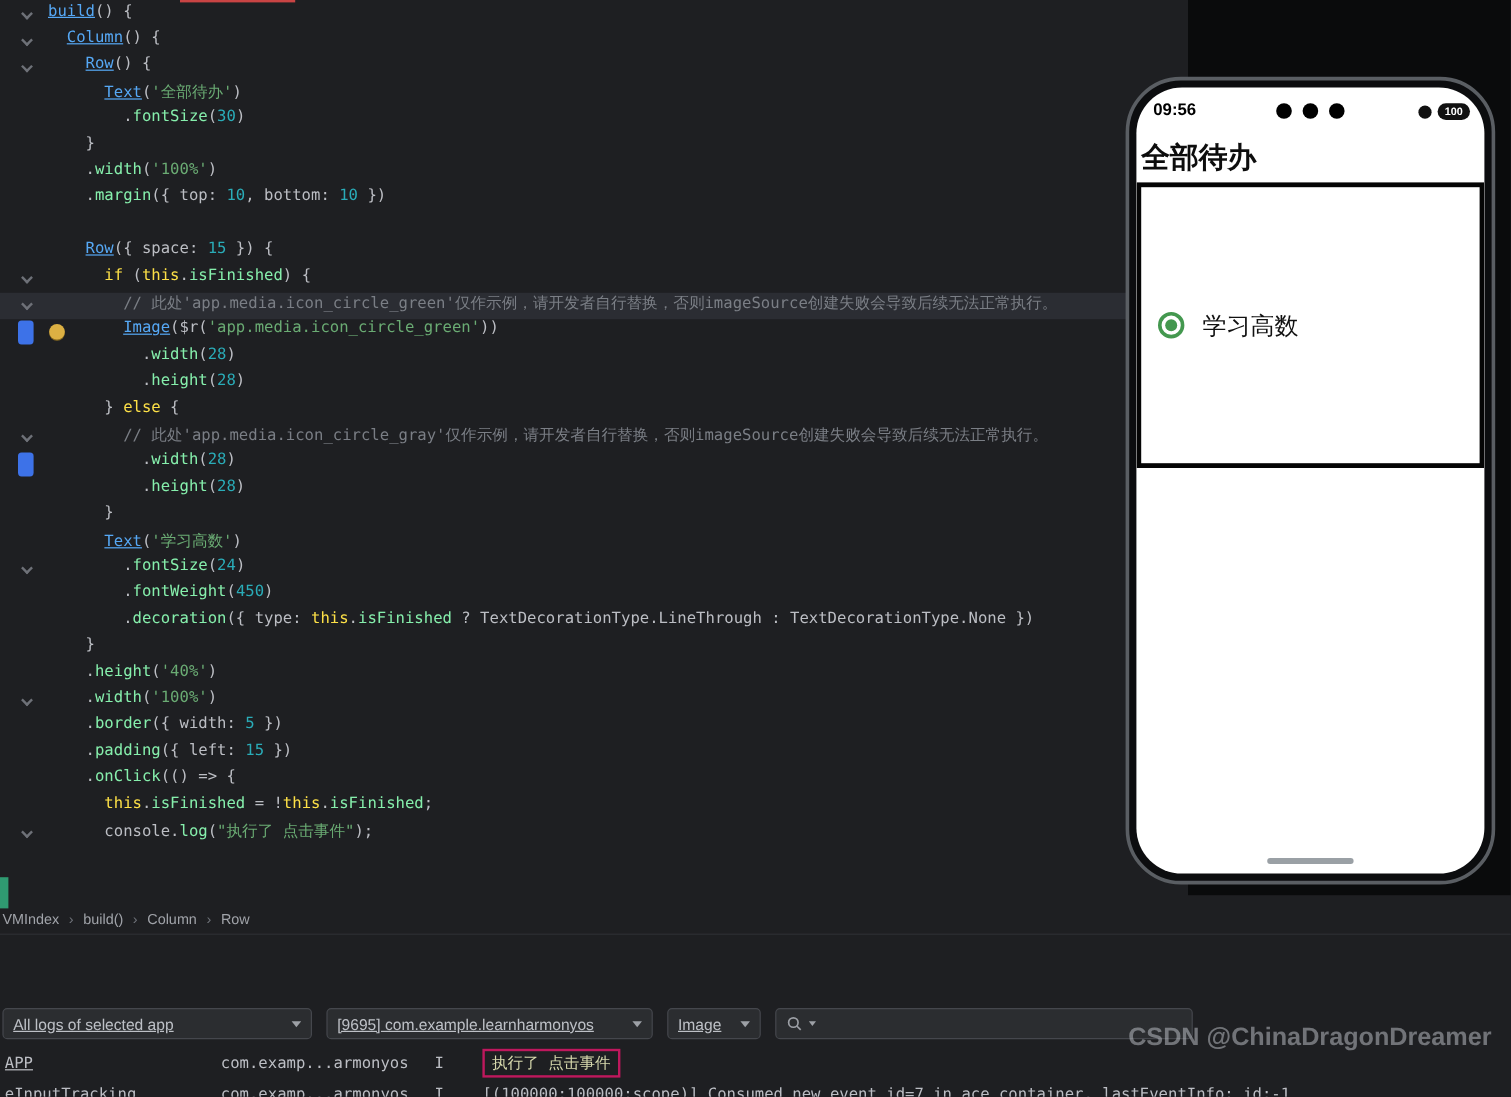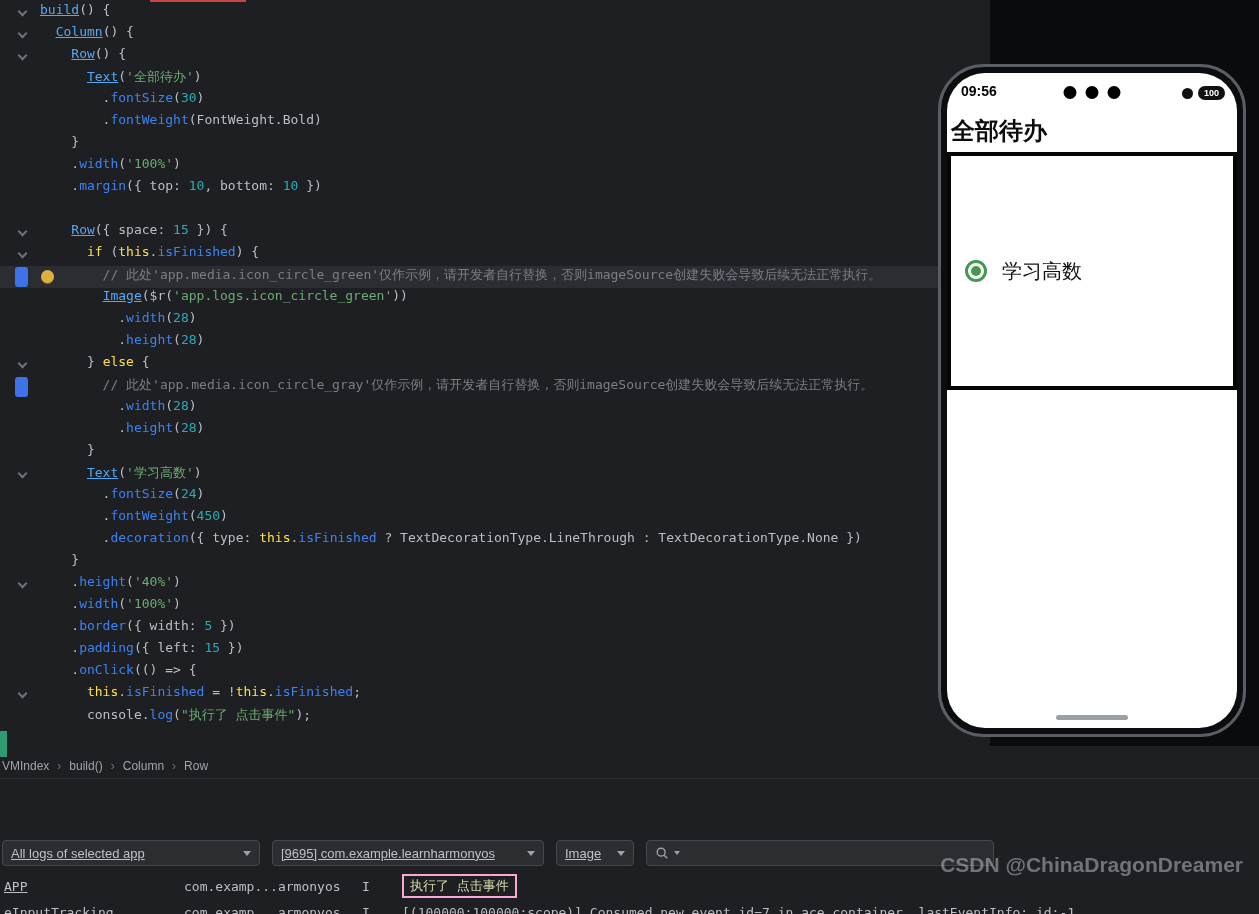--- a/index.html
+++ b/index.html
@@ -11,21 +11,21 @@
   .editor { position:absolute; left:0; top:0; width:1259px; height:755px; background:#1e1f22; }
   .code-area { position:absolute; left:0; top:2px; right:0; }
   .code-line { height:22px; line-height:22px; white-space:pre; padding-left:40px;
                font:13px "DejaVu Sans Mono", monospace; color:#bcbec4; }
   .code-line.hl { background:#2b2d33; }
   .tk-d   { color:#bcbec4; }
   .tk-kw  { color:#fde047; }
   .tk-str { color:#6aab73; }
   .tk-num { color:#2aacb8; }
   .tk-fn  { color:#56a8f5;text-decoration:underline; }
-  .tk-prop{ color:#3b82f6; }
+  .tk-prop{ color:#86efac; }
   .tk-cm  { color:#7a7e85; }
 
   .gutter { position:absolute; left:0; top:0; bottom:0; width:38px; z-index:2; }
   .fold { position:absolute; left:19px; width:7px; height:7px;
           border-right:2px solid #6e7178; border-bottom:2px solid #6e7178;
           transform:rotate(45deg); }
   .gmark { position:absolute; left:15px; width:13px; height:20px;
            background:#3d72e8; border-radius:3px; }
   .bulb { position:absolute; left:41px; width:13px; height:13px; border-radius:50%;
           background:#dcb043; box-shadow:0 1px 0 #8c6d20; z-index:3; }
@@ -82,50 +82,49 @@
   .search .mini-arrow { width:0; height:0; border-left:3px solid transparent; border-right:3px solid transparent;
                         border-top:4px solid #9da0a6; }
 
   .log-row { position:absolute; left:4px; right:0; height:24px; display:flex; align-items:center;
              font:13px "DejaVu Sans Mono",monospace; color:#bcbec4; white-space:pre; }
   .log-row.r1 { top:874px; }
   .log-row.r2 { top:900px; }
   .col-tag { width:180px; overflow:hidden;text-decoration:underline; }
   .col-proc { width:178px; }
   .col-lvl { width:40px; }
-  .red-box { border:2px solid #f9a8d4; padding:1px 6px; color:#d7d9ad; }
+  .red-box { border:2px solid #be185d; padding:1px 6px; color:#d7d9ad; }
 
   
   .watermark { position:absolute; right:16px; top:852px; text-align:right; z-index:10;
                color:rgba(196,200,206,0.5); font-family:"Liberation Sans",sans-serif; font-weight:bold; }
   .wm1 { font-size:26px; line-height:28px; }
   .wm2 { font-size:21px; line-height:25px; }
 </style>
 </head>
 <body>
 
 <div class="stage">
 
   <div class="editor">
     <span class="tab-underline"></span>
     <div class="code-area">
         <div class="code-line"><span class="tk-fn">build</span><span class="tk-d">() {</span></div>
         <div class="code-line"><span class="tk-d">  </span><span class="tk-fn">Column</span><span class="tk-d">() {</span></div>
         <div class="code-line"><span class="tk-d">    </span><span class="tk-fn">Row</span><span class="tk-d">() {</span></div>
         <div class="code-line"><span class="tk-d">      </span><span class="tk-fn">Text</span><span class="tk-d">(</span><span class="tk-str">'全部待办'</span><span class="tk-d">)</span></div>
         <div class="code-line"><span class="tk-d">        .</span><span class="tk-prop">fontSize</span><span class="tk-d">(</span><span class="tk-num">30</span><span class="tk-d">)</span></div>
-        <div class="code-line"><span class="tk-d">        .</span><span class="tk-prop">fontWeight</span><span class="tk-d">(FontWeight.Bold)</span></div>
         <div class="code-line"><span class="tk-d">    }</span></div>
         <div class="code-line"><span class="tk-d">    .</span><span class="tk-prop">width</span><span class="tk-d">(</span><span class="tk-str">'100%'</span><span class="tk-d">)</span></div>
         <div class="code-line"><span class="tk-d">    .</span><span class="tk-prop">margin</span><span class="tk-d">({ top: </span><span class="tk-num">10</span><span class="tk-d">, bottom: </span><span class="tk-num">10</span><span class="tk-d"> })</span></div>
         <div class="code-line"></div>
         <div class="code-line"><span class="tk-d">    </span><span class="tk-fn">Row</span><span class="tk-d">({ space: </span><span class="tk-num">15</span><span class="tk-d"> }) {</span></div>
         <div class="code-line"><span class="tk-d">      </span><span class="tk-kw">if</span><span class="tk-d"> (</span><span class="tk-kw">this</span><span class="tk-d">.</span><span class="tk-prop">isFinished</span><span class="tk-d">) {</span></div>
         <div class="code-line hl"><span class="tk-cm">        // 此处'app.media.icon_circle_green'仅作示例，请开发者自行替换，否则imageSource创建失败会导致后续无法正常执行。</span></div>
-        <div class="code-line"><span class="tk-d">        </span><span class="tk-fn">Image</span><span class="tk-d">($r(</span><span class="tk-str">'app.logs.icon_circle_green'</span><span class="tk-d">))</span></div>
+        <div class="code-line"><span class="tk-d">        </span><span class="tk-fn">Image</span><span class="tk-d">($r(</span><span class="tk-str">'app.media.icon_circle_green'</span><span class="tk-d">))</span></div>
         <div class="code-line"><span class="tk-d">          .</span><span class="tk-prop">width</span><span class="tk-d">(</span><span class="tk-num">28</span><span class="tk-d">)</span></div>
         <div class="code-line"><span class="tk-d">          .</span><span class="tk-prop">height</span><span class="tk-d">(</span><span class="tk-num">28</span><span class="tk-d">)</span></div>
         <div class="code-line"><span class="tk-d">      } </span><span class="tk-kw">else</span><span class="tk-d"> {</span></div>
         <div class="code-line"><span class="tk-cm">        // 此处'app.media.icon_circle_gray'仅作示例，请开发者自行替换，否则imageSource创建失败会导致后续无法正常执行。</span></div>
         <div class="code-line"><span class="tk-d">          .</span><span class="tk-prop">width</span><span class="tk-d">(</span><span class="tk-num">28</span><span class="tk-d">)</span></div>
         <div class="code-line"><span class="tk-d">          .</span><span class="tk-prop">height</span><span class="tk-d">(</span><span class="tk-num">28</span><span class="tk-d">)</span></div>
         <div class="code-line"><span class="tk-d">      }</span></div>
         <div class="code-line"><span class="tk-d">      </span><span class="tk-fn">Text</span><span class="tk-d">(</span><span class="tk-str">'学习高数'</span><span class="tk-d">)</span></div>
         <div class="code-line"><span class="tk-d">        .</span><span class="tk-prop">fontSize</span><span class="tk-d">(</span><span class="tk-num">24</span><span class="tk-d">)</span></div>
         <div class="code-line"><span class="tk-d">        .</span><span class="tk-prop">fontWeight</span><span class="tk-d">(</span><span class="tk-num">450</span><span class="tk-d">)</span></div>

